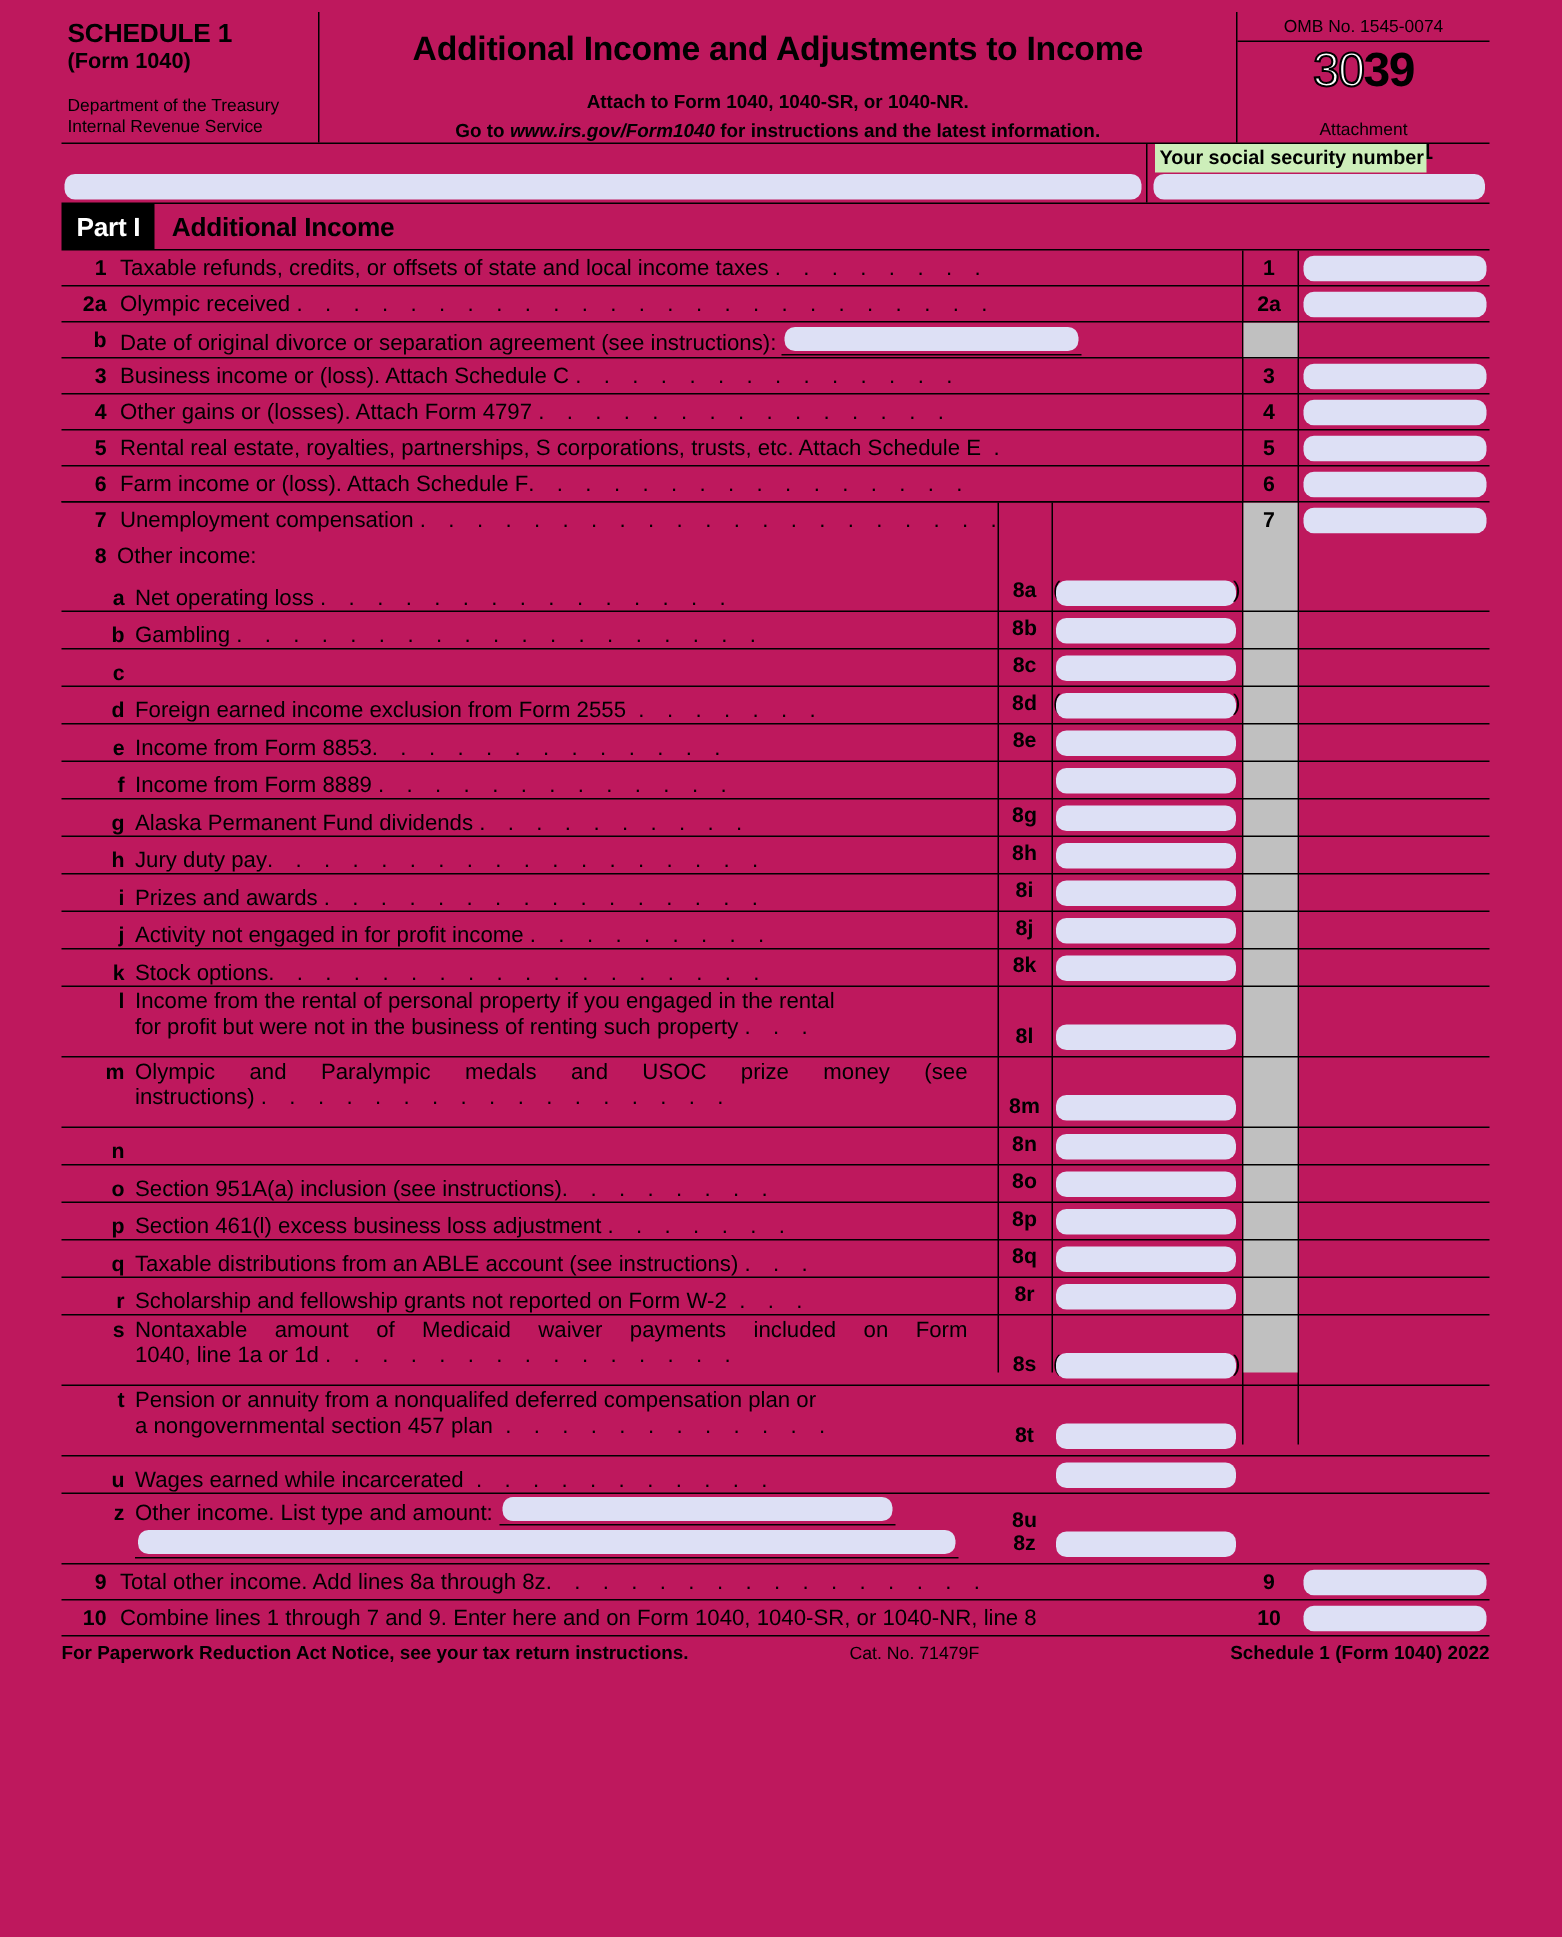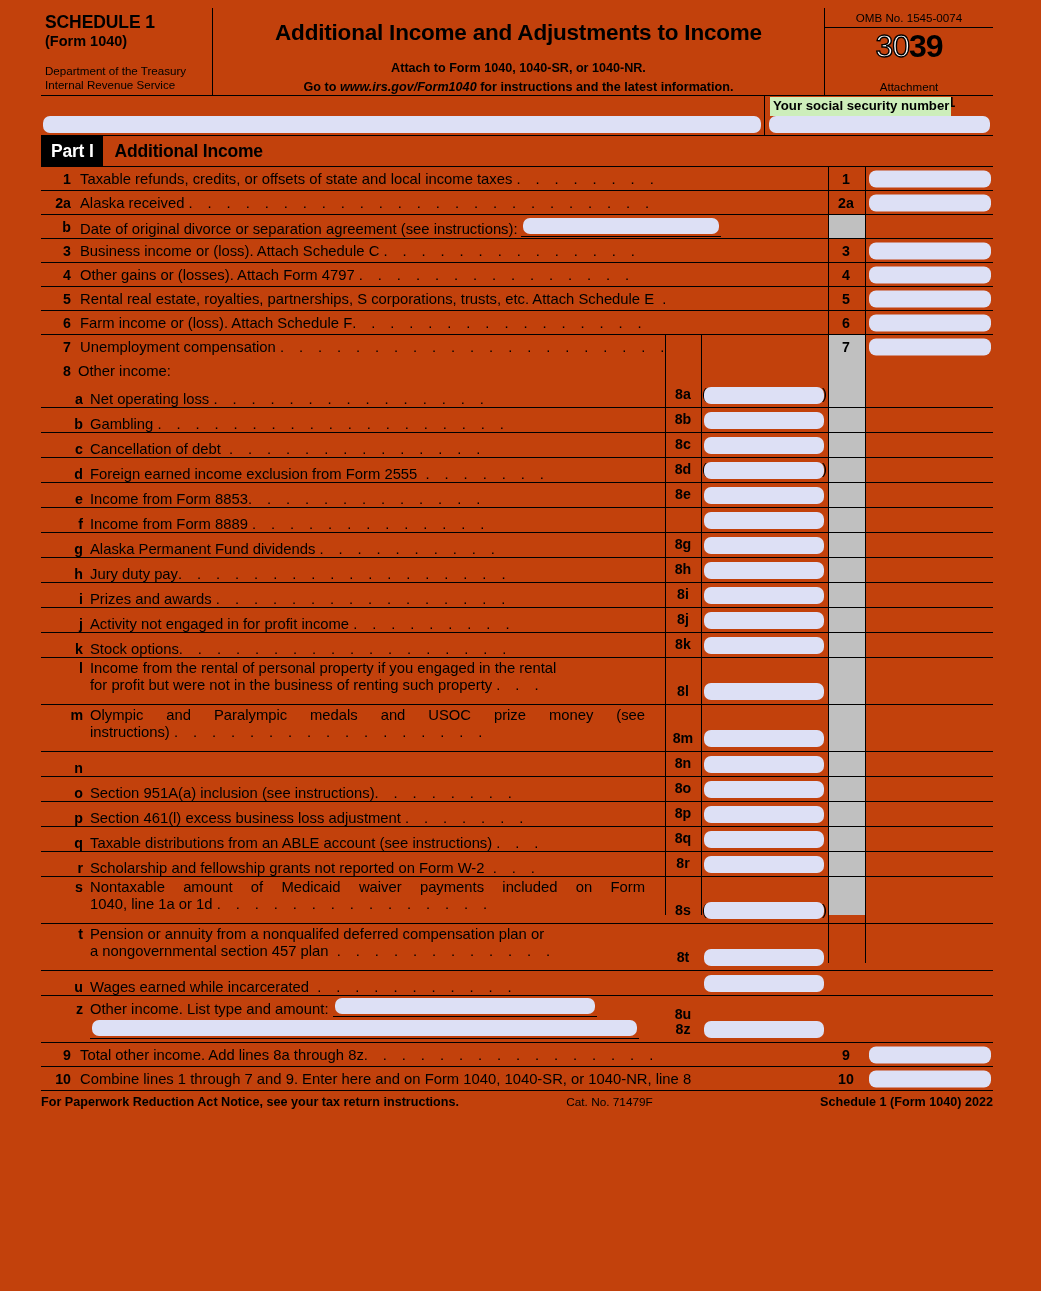--- a/index.html
+++ b/index.html
@@ -9,21 +9,21 @@
   }
   body {
     font-family: "Liberation Sans", sans-serif;
     color: #000000;
     -webkit-font-smoothing: antialiased;
   }
   #form {
     position: relative;
     width: 1041px;
     height: 1291px;
-    background: #c2410c;
+    background: #be185d;
     overflow: hidden;
   }
   .sheet {
     position: absolute;
     left: 41px;
     top: 8px;
     width: 952px;
   }
 
   
@@ -390,21 +390,21 @@
 
     <div class="row mainrow">
       <div class="lblnum">1</div>
       <div class="lbltext"><span>Taxable refunds, credits, or offsets of state and local income taxes</span> <span class="dots">. . . . . . . .</span></div>
       <div class="numbox">1</div>
       <div class="amtbox fill"></div>
     </div>
 
     <div class="row mainrow">
       <div class="lblnum">2a</div>
-      <div class="lbltext"><span>Alaska received</span> <span class="dots">. . . . . . . . . . . . . . . . . . . . . . . . .</span></div>
+      <div class="lbltext"><span>Olympic received</span> <span class="dots">. . . . . . . . . . . . . . . . . . . . . . . . .</span></div>
       <div class="numbox">2a</div>
       <div class="amtbox fill"></div>
     </div>
 
     <div class="row mainrow">
       <div class="lblnum">b</div>
       <div class="lbltext"><span>Date of original divorce or separation agreement (see instructions):</span><span class="writein" style="width:200px;height:19px;margin-left:3px;"><span class="fill"></span></span></div>
     </div>
 
     <div class="row mainrow">
@@ -461,21 +461,20 @@
           <div class="sub-letter">b</div>
           <div class="sub-text"><span>Gambling</span> <span class="dots">. . . . . . . . . . . . . . . . . . .</span></div>
         </div>
         <div class="subnumbox" style="top:3px;">8b</div>
         <div class="subamt fill" style="top:4px;"></div>
       </div>
 
       <div class="subrow">
         <div class="inner">
           <div class="sub-letter">c</div>
-          <div class="sub-text"><span>Cancellation of debt</span> &nbsp;<span class="dots">. . . . . . . . . . . . . .</span></div>
         </div>
         <div class="subnumbox" style="top:3px;">8c</div>
         <div class="subamt fill" style="top:4px;"></div>
       </div>
 
       <div class="subrow">
         <div class="inner">
           <div class="sub-letter">d</div>
           <div class="sub-text"><span>Foreign earned income exclusion from Form 2555</span> &nbsp;<span class="dots">. . . . . . .</span></div>
         </div>

